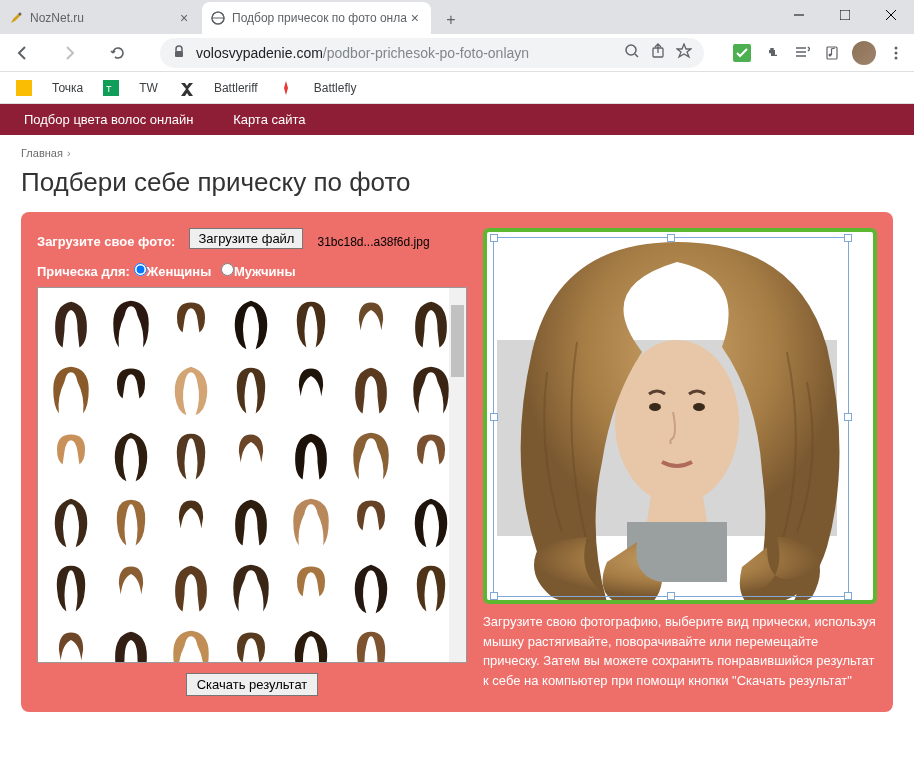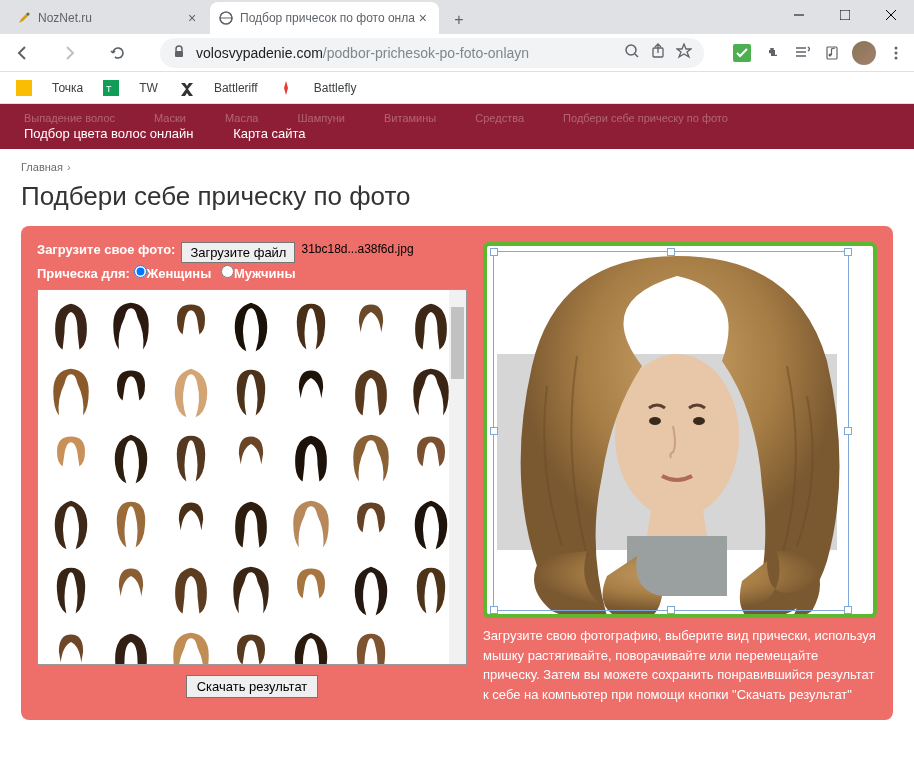--- a/index.html
+++ b/index.html
@@ -1,18 +1,18 @@
 <!DOCTYPE html>
 <html><head>
 <meta charset="utf-8">
 <style>
 *{margin:0;padding:0;box-sizing:border-box;font-family:Arial,sans-serif}
 body{background:#fff;width:914px;height:774px;overflow:hidden;position:relative}
 .titlebar{height:34px;background:#dfe1e5;display:flex;align-items:center;padding:0;position:relative}
-.tabs{display:flex;height:34px;align-items:flex-end;padding-left:8px}
+.tabs{display:flex;height:34px;align-items:flex-end;padding-left:0}
 .tab{height:32px;background:#dfe1e5;border-radius:8px 8px 0 0;display:flex;align-items:center;padding:0 8px;margin-right:2px;font-size:12px;color:#5f6368;min-width:200px;position:relative}
 .tab.active{background:#fff}
 .tab-favicon{width:16px;height:16px;margin-right:6px;flex-shrink:0;display:flex;align-items:center;justify-content:center}
 .tab-title{flex:1;overflow:hidden;white-space:nowrap;text-overflow:ellipsis}
 .tab-close{width:16px;height:16px;display:flex;align-items:center;justify-content:center;font-size:14px;color:#5f6368}
 .newtab{width:28px;height:28px;display:flex;align-items:center;justify-content:center;font-size:16px;color:#5f6368;margin-left:4px}
 .win-controls{position:absolute;right:0;top:0;display:flex;height:30px}
 .win-btn{width:46px;height:30px;display:flex;align-items:center;justify-content:center;color:#000}
 .toolbar{height:38px;background:#fff;display:flex;align-items:center;padding:0 8px;gap:20px;border-bottom:1px solid #e0e0e0}
 .nav-btn{width:28px;height:28px;display:flex;align-items:center;justify-content:center;color:#5f6368;border-radius:50%}
@@ -31,21 +31,21 @@
 .bkm-icon{width:16px;height:16px;flex-shrink:0}
 .page{overflow:auto}
 .nav-strip{background:#8e1e35;color:#fff;padding:8px 24px;font-size:13px}
 .nav-strip a{color:#fff;text-decoration:none;margin-right:36px;display:inline-block}
 .content{padding:12px 21px}
 .breadcrumb{font-size:11px;color:#6b6b6b;margin-bottom:8px}
 .breadcrumb .chev{color:#888;margin-left:4px}
 h1{font-size:26px;font-weight:400;color:#333;margin-bottom:14px}
 .red-box{background:#ee6f6a;border-radius:8px;padding:16px;display:flex;gap:16px}
 .left-col{flex:0 0 430px}
-.upload-row{color:#fff;font-size:13px;font-weight:bold;margin-bottom:2px;display:flex;align-items:flex-start;gap:6px}
+.upload-row{color:#fff;font-size:13px;font-weight:bold;margin-bottom:14px;display:flex;align-items:flex-end;gap:14px}
 .file-btn{background:#efefef;border:1px solid #767676;padding:2px 8px;font-size:13px;color:#000;font-weight:normal}
 .file-name{color:#000;font-weight:normal;font-size:12px}
 .gender-row{color:#fff;font-size:13px;font-weight:bold;margin-bottom:8px}
 .gender-row label{margin-right:6px;font-weight:bold}
 .hair-grid{background:#fff;border:1px solid #999;height:376px;padding:6px;overflow:hidden;position:relative}
 .hair-items{display:grid;grid-template-columns:repeat(7,1fr);gap:4px}
 .hair-item{width:54px;height:62px;display:flex;align-items:center;justify-content:center}
 .hair-svg{width:50px;height:56px}
 .scrollbar{position:absolute;right:0;top:0;width:17px;height:100%;background:#f1f1f1}
 .scrollbar::before{content:"";position:absolute;top:0;left:0;right:0;height:17px;background:#f1f1f1}
@@ -205,29 +205,20 @@
   <div class="bkm">
       <svg class="bkm-icon" width="16" height="16">
         <path d="M8 1 L10 8 L8 15 L6 8 Z" fill="#e53935"></path>
       </svg>
       <span>Battlefly</span>
     </div>
 </div>
 
 <div class="page">
   <div class="nav-strip">
-    <div style="opacity:0.3;font-size:11px;margin-bottom:2px">
-      <a>Выпадение волос</a>
-      <a>Маски</a>
-      <a>Масла</a>
-      <a>Шампуни</a>
-      <a>Витамины</a>
-      <a>Средства</a>
-      <a>Подбери себе прическу по фото</a>
-    </div>
     <a>Подбор цвета волос онлайн</a>
     <a>Карта сайта</a>
   </div>
   <div class="content">
     <div class="breadcrumb"><span>Главная</span><span class="chev">›</span></div>
     <h1>Подбери себе прическу по фото</h1>
     <div class="red-box">
       <div class="left-col">
         <div class="upload-row">
           <span>Загрузите свое фото:</span>

